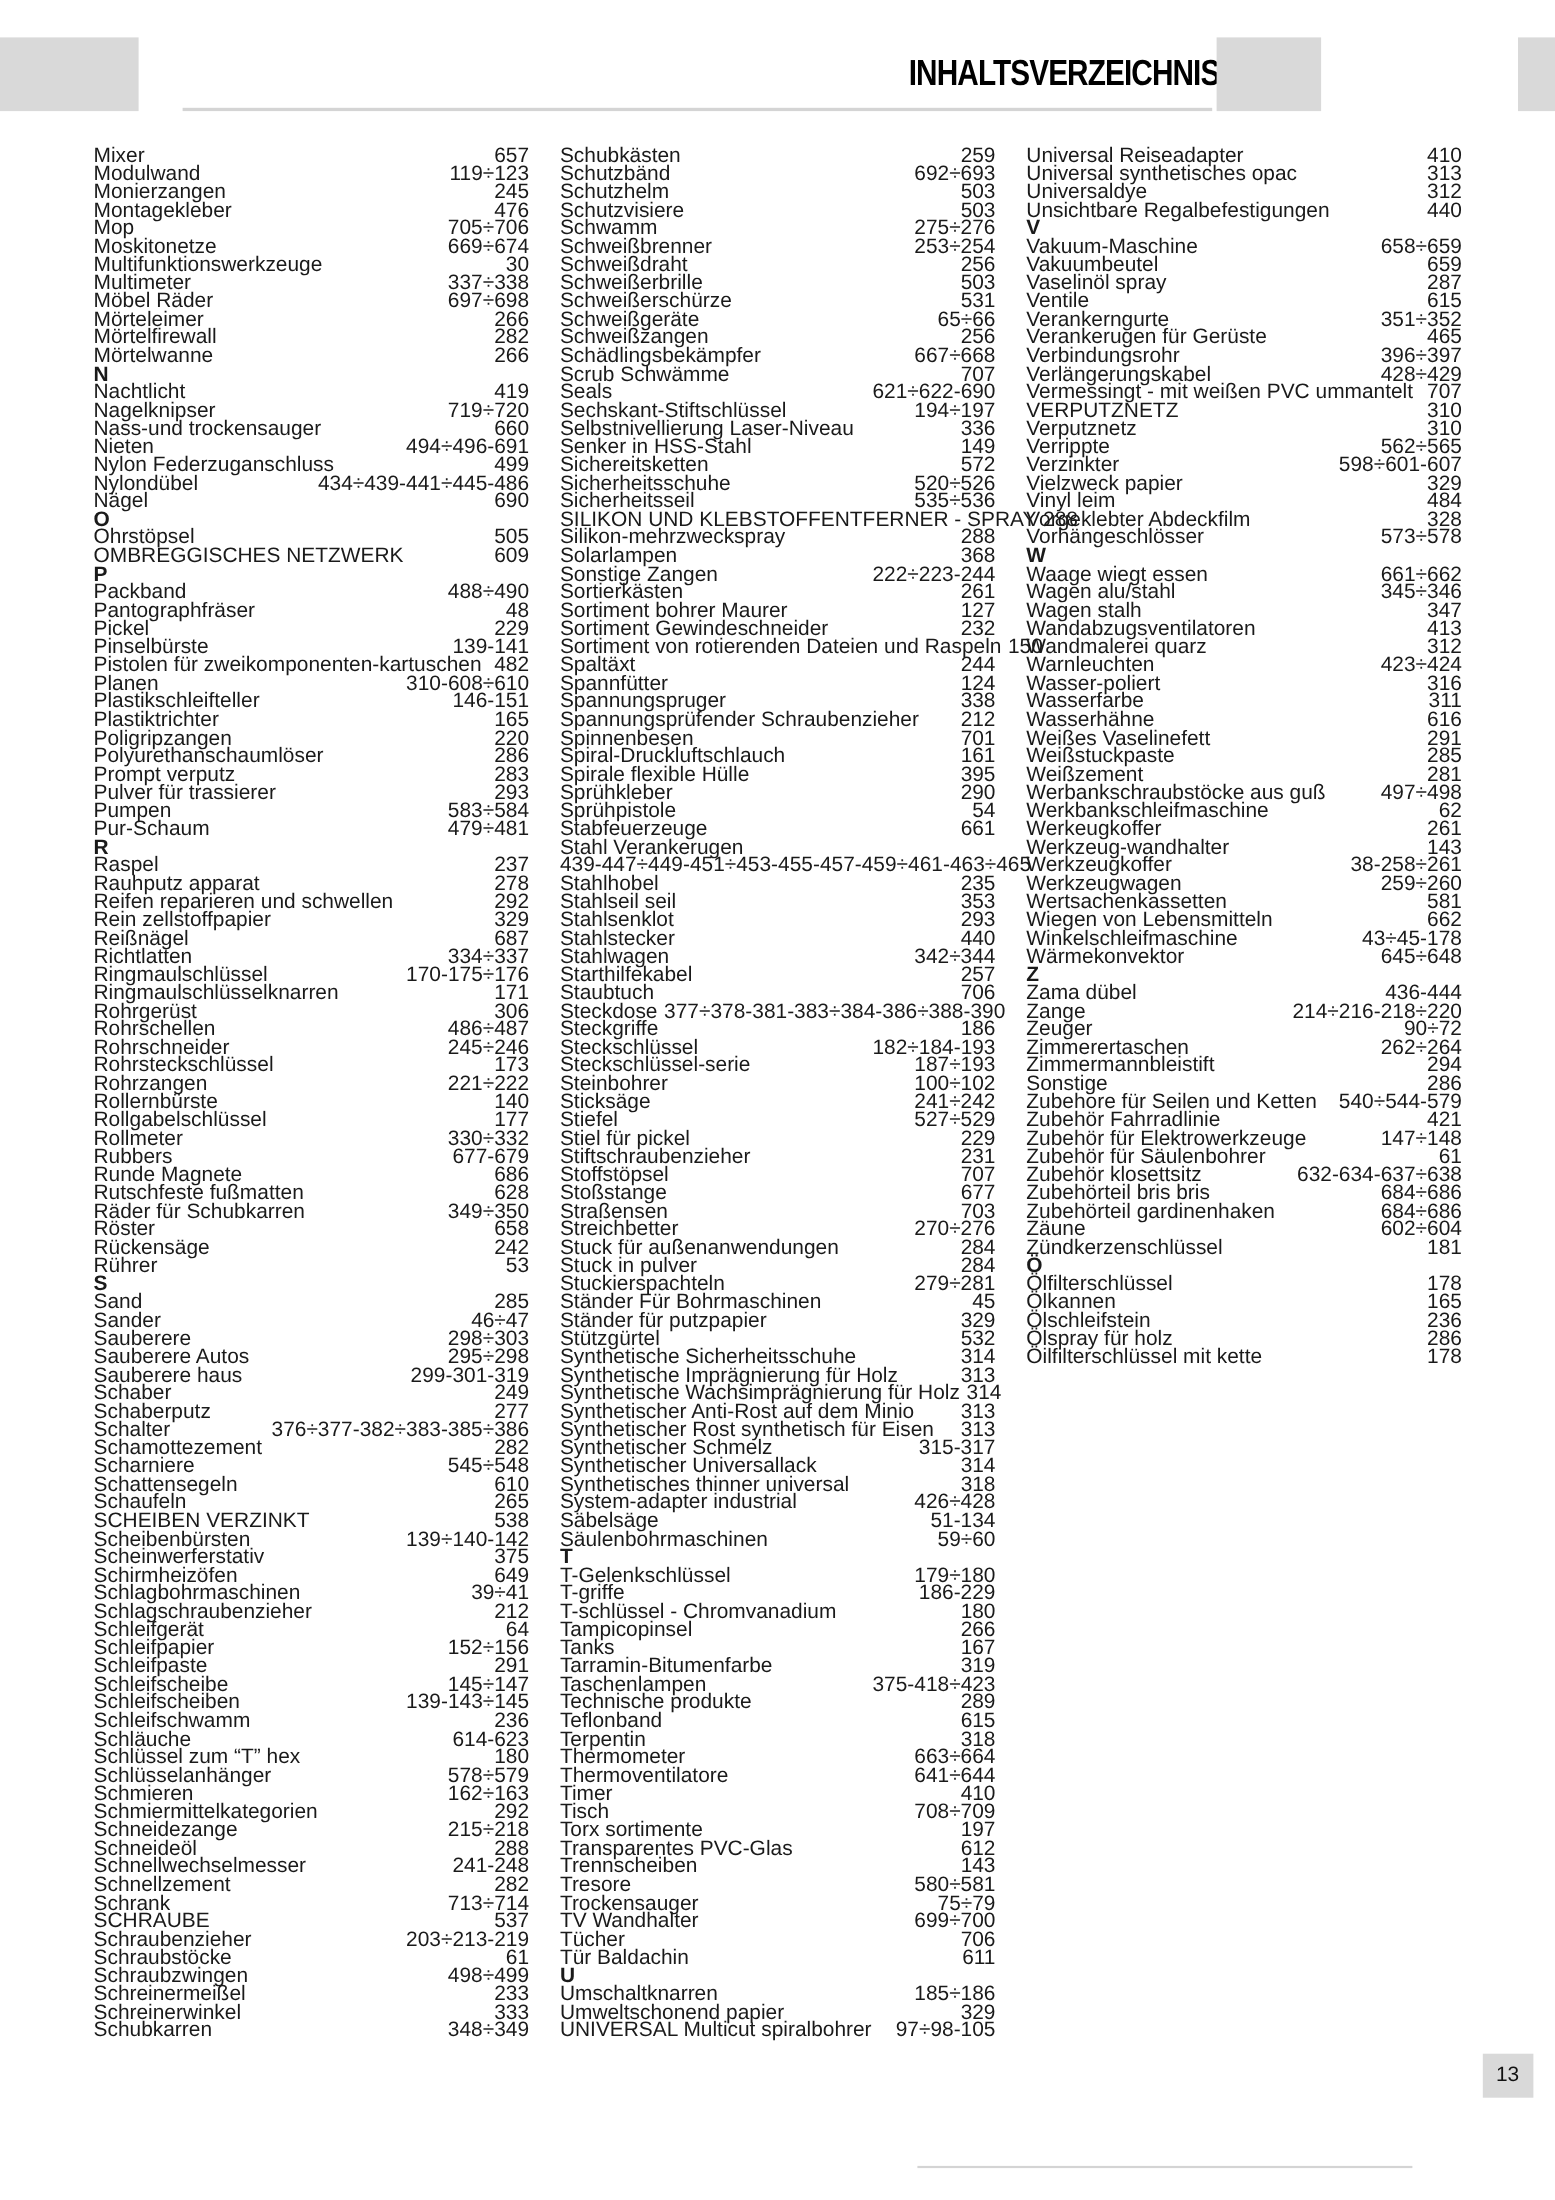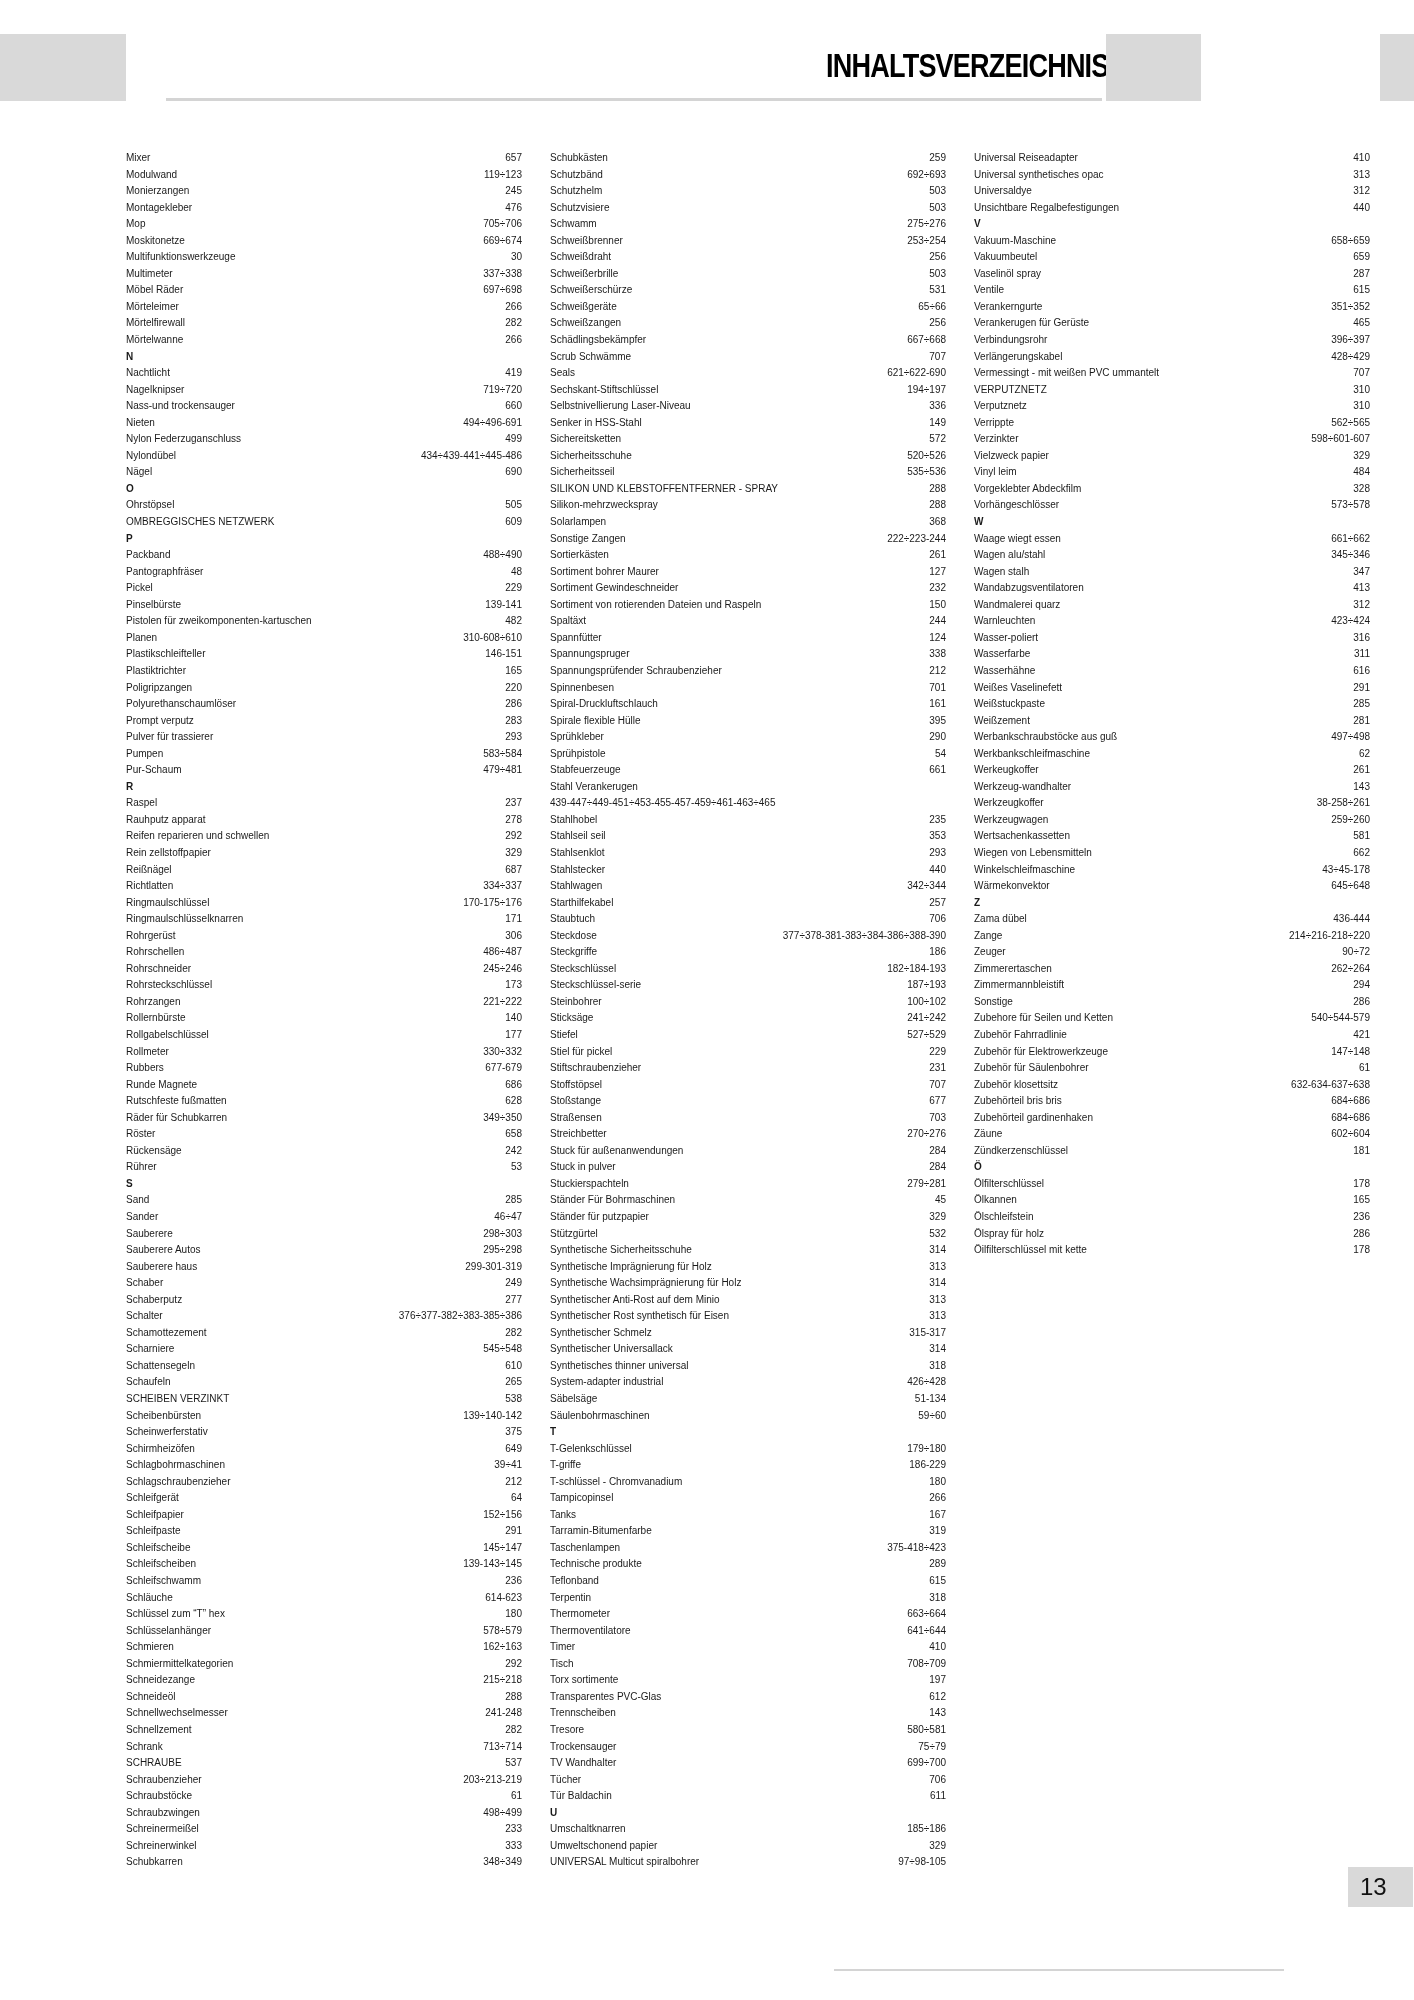--- a/index.html
+++ b/index.html
@@ -2,31 +2,31 @@
 <html><head>
 <meta charset="utf-8">
 <style>
   html, body { margin:0; padding:0; background:#ffffff; }
   body { width:1414px; height:2000px; position:relative; overflow:hidden; font-family:"Liberation Sans", sans-serif; color:#1a1a1a; }
   .hdr-block-left { position:absolute; left:0; top:34px; width:126px; height:67px; background:#d9d9d9; }
   .hdr-block-r1 { position:absolute; left:1106px; top:34px; width:95px; height:67px; background:#d9d9d9; }
   .hdr-block-r2 { position:absolute; left:1380px; top:34px; width:34px; height:67px; background:#d9d9d9; }
   .hdr-title { position:absolute; left:766px; top:44px; width:334px; text-align:right; font-family:"Liberation Sans", sans-serif; font-weight:bold; font-size:33px; letter-spacing:-1px; transform:scaleX(0.82); transform-origin:right center; color:#000; line-height:44px; }
   .hdr-rule { position:absolute; left:166px; top:98px; width:936px; height:3px; background:#d4d4d4; }
-  .col { position:absolute; top:150px; font-size:10px; line-height:16.55px;margin-left:41px; }
+  .col { position:absolute; top:134px; font-size:19px; line-height:16.55px; }
   .col1 { left:85px; width:396px; }
   .col2 { left:509px; width:396px; }
   .col3 { left:933px; width:396px; }
   .row { display:flex; justify-content:space-between; white-space:nowrap; height:16.55px; }
   .row .lbl { overflow:visible; }
   .row .pg { text-align:right; padding-left:6px; }
   .letter { font-weight:bold; height:16.55px; }
   .wrap-row { white-space:nowrap; height:16.55px; }
   .footer-rule { position:absolute; left:834px; top:1969px; width:450px; height:2px; background:#d4d4d4; }
-  .page-num { position:absolute; left:1348px; top:1867px; width:65px; height:40px; background:#d9d9d9; font-size:24px; line-height:40px; text-indent:12px; color:#111; }
+  .page-num { position:absolute; left:1348px; top:1867px; width:46px; height:40px; background:#d9d9d9; font-size:19px; line-height:40px; text-indent:12px; color:#111; }
 </style>
 </head>
 <body>
 
 <div class="hdr-block-left"></div>
 <div class="hdr-title">INHALTSVERZEICHNIS</div>
 <div class="hdr-rule"></div>
 <div class="hdr-block-r1"></div>
 <div class="hdr-block-r2"></div>
 

